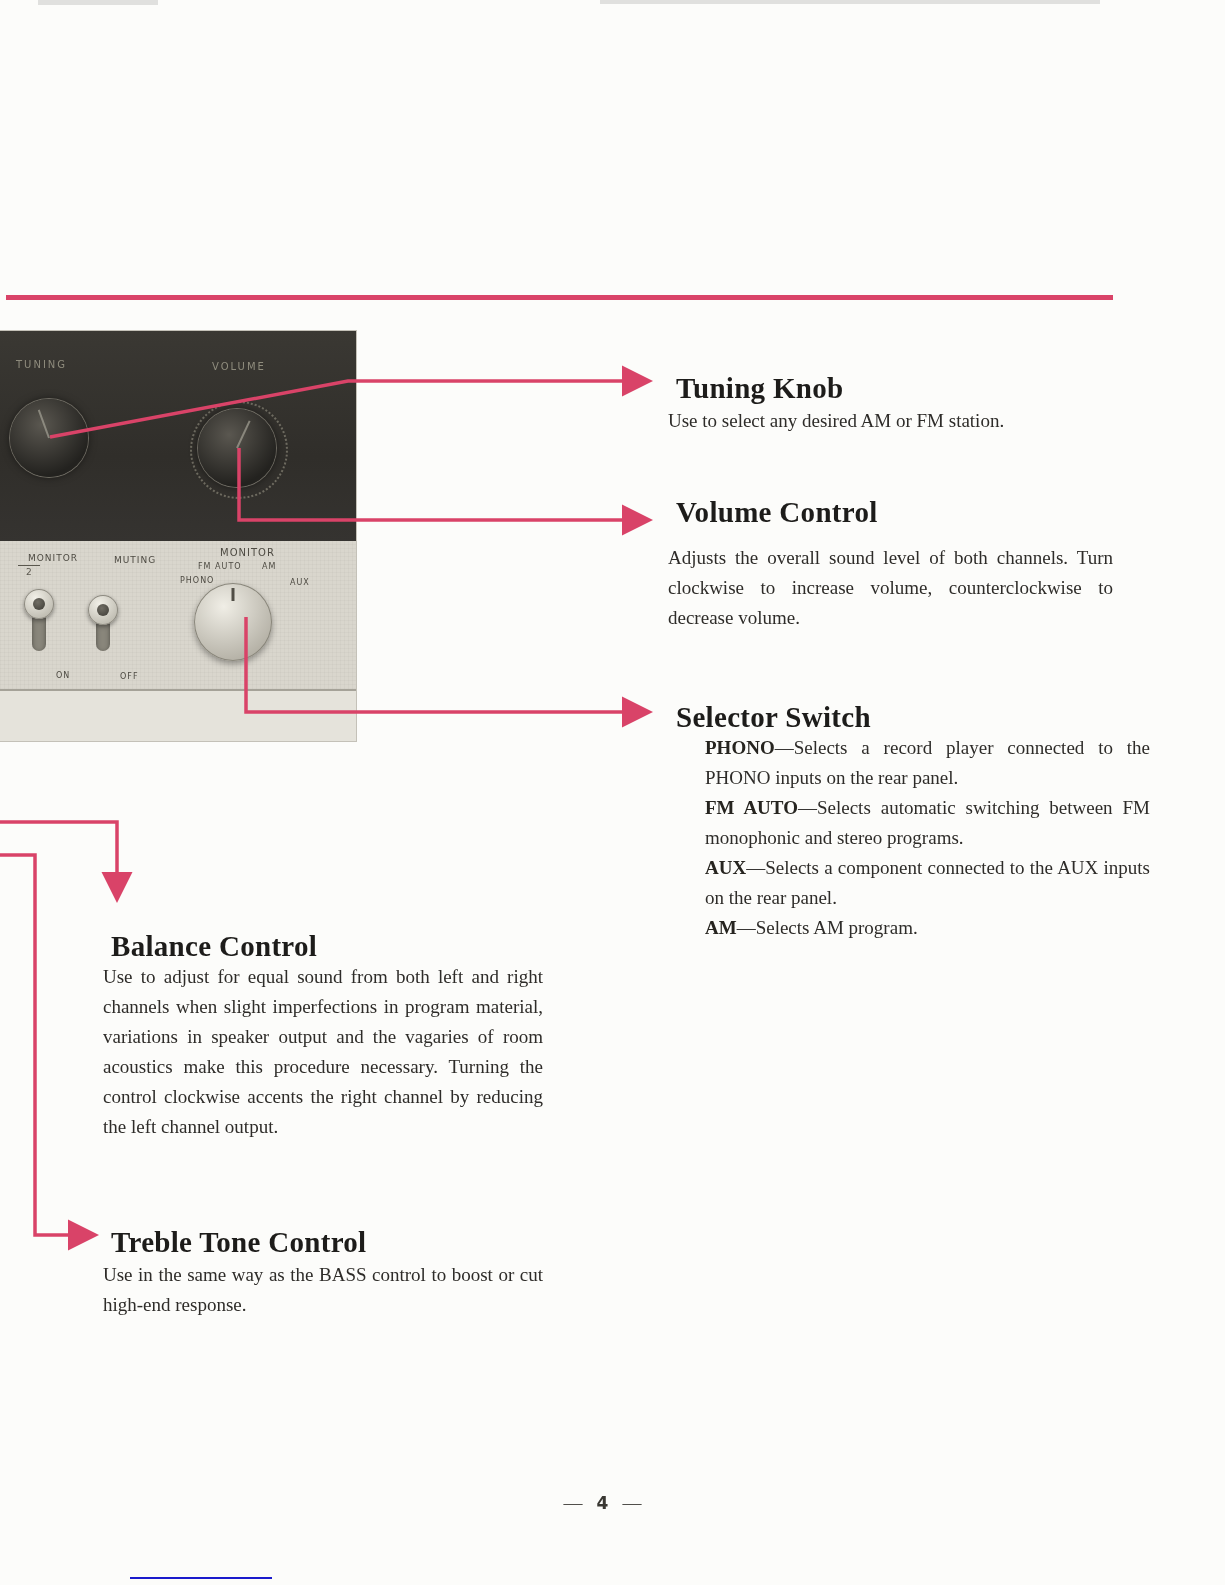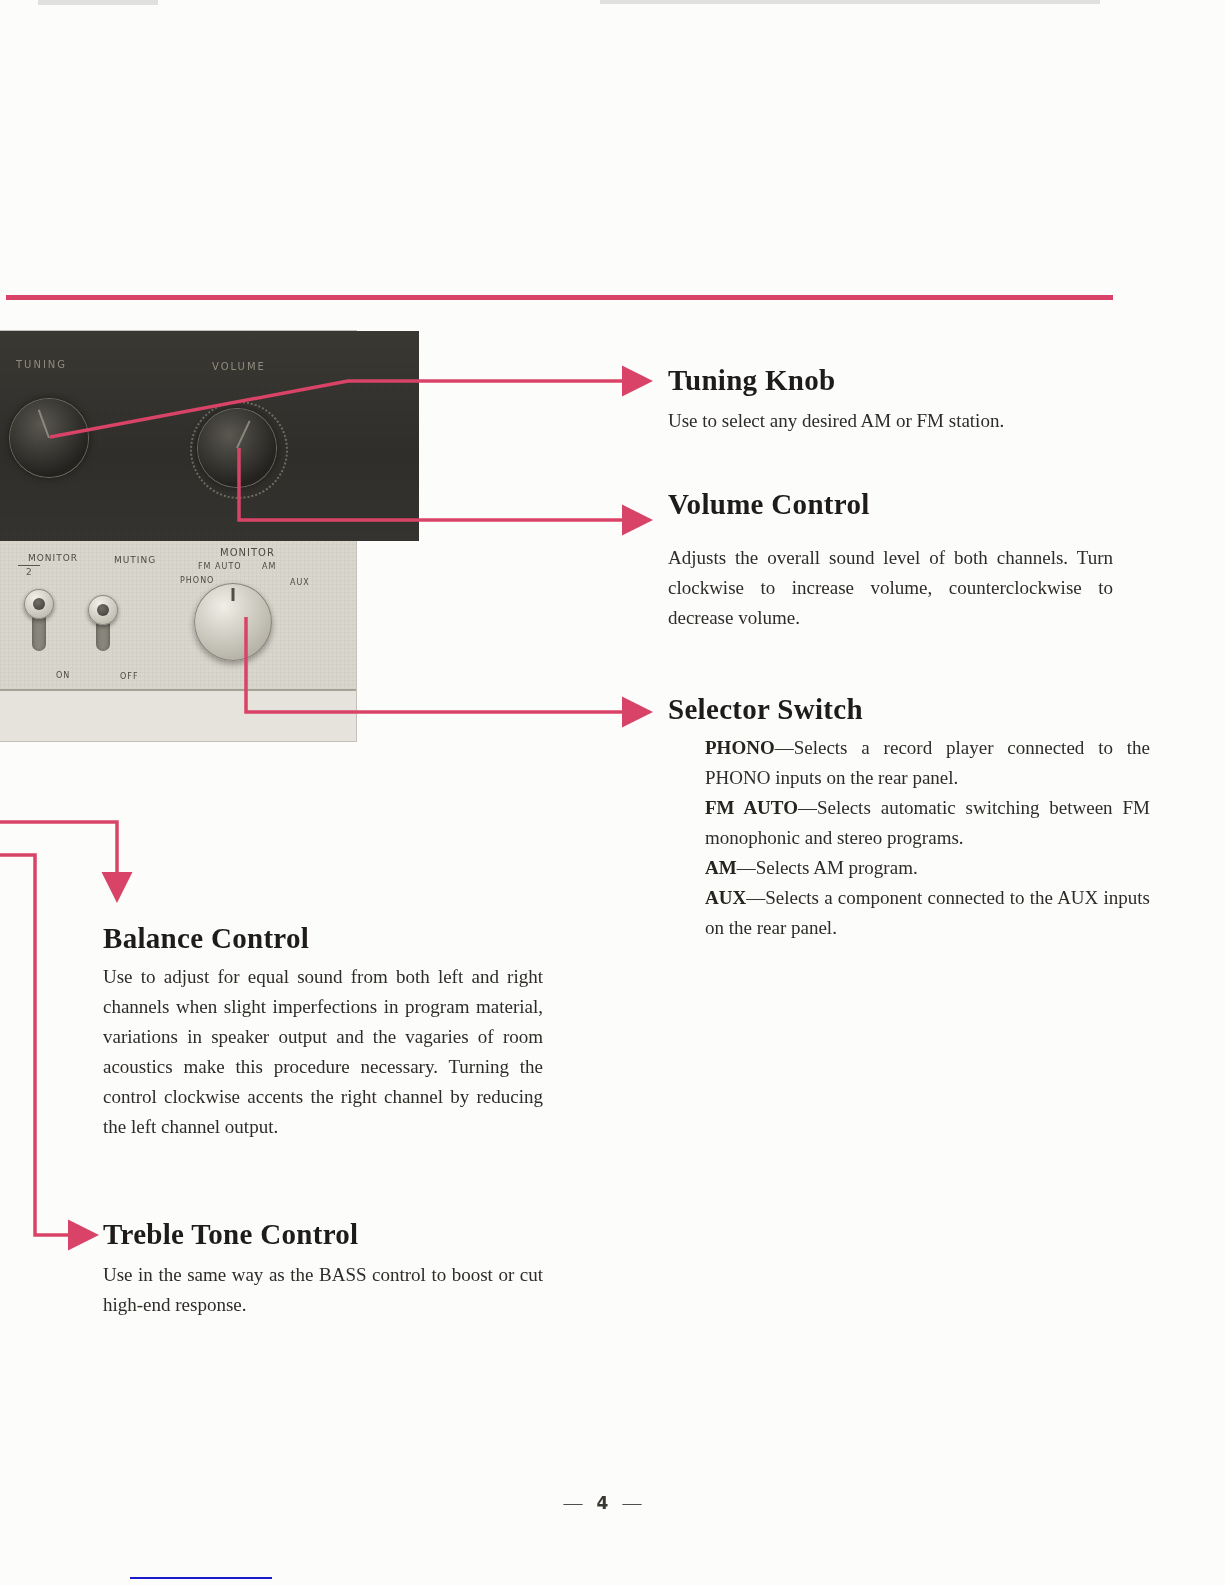--- a/index.html
+++ b/index.html
@@ -32,21 +32,21 @@
     width: 356px; height: 410px;
     background: #d9d6cd;
     background-image:
       repeating-linear-gradient(0deg, rgba(0,0,0,.025) 0 1px, transparent 1px 4px),
       repeating-linear-gradient(90deg, rgba(0,0,0,.025) 0 1px, transparent 1px 4px);
     box-shadow: 0 0 0 1px #c4c1b8;
   }
   .photo-top {
     position: absolute;
     left: 0; top: 0;
-    width: 419px; height: 210px;
+    width: 356px; height: 210px;
     background: linear-gradient(180deg, #3a3833 0%, #302e2a 60%, #353330 100%);
   }
   .lbl-dark {
     position: absolute;
     color: #8f8c7d;
     font-family: "DejaVu Sans", sans-serif;
     font-size: 10px;
     letter-spacing: 2px;
   }
   .knob-dark {
@@ -146,21 +146,21 @@
   
   svg.arrows {
     position: absolute;
     left: 0; top: 0;
     pointer-events: none;
   }
 
   
   .h {
     position: absolute;
-    margin: 0;
+    margin: 8px;
     font-weight: 700;
     font-size: 29px;
     color: #1d1c1a;
     letter-spacing: .3px;
   }
   .body-text {
     position: absolute;
     margin: 0;
     font-size: 19px;
     line-height: 30px;
@@ -257,22 +257,22 @@
   <h2 class="h" style="left:668px; top:364px;">Tuning Knob</h2>
   <p class="body-text" style="left:668px; top:406px; width:445px; text-align:left;">Use to select any desired AM or FM station.</p>
 
   <h2 class="h" style="left:668px; top:488px;">Volume Control</h2>
   <p class="body-text" style="left:668px; top:543px; width:445px;">Adjusts the overall sound level of both channels. Turn clockwise to increase volume, counterclockwise to decrease volume.</p>
 
   <h2 class="h" style="left:668px; top:693px;">Selector Switch</h2>
   <div class="body-text" style="left:668px; top:733px; width:445px;margin-left:37px;">
     <p><b>PHONO</b><span>—Selects a record player connected to the PHONO inputs on the rear panel.</span></p>
     <p><b>FM AUTO</b><span>—Selects automatic switching between FM monophonic and stereo programs.</span></p>
+    <p><b>AUX</b><span>—Selects a component connected to the AUX inputs on the rear panel.</span></p>
     <p><b>AM</b><span>—Selects AM program.</span></p>
-    <p><b>AUX</b><span>—Selects a component connected to the AUX inputs on the rear panel.</span></p>
   </div>
 
   <h2 class="h" style="left:103px; top:922px;">Balance Control</h2>
   <p class="body-text" style="left:103px; top:962px; width:440px;">Use to adjust for equal sound from both left and right channels when slight imperfections in program material, variations in speaker output and the vagaries of room acoustics make this procedure necessary. Turning the control clockwise accents the right channel by reducing the left channel output.</p>
 
   <h2 class="h" style="left:103px; top:1218px;">Treble Tone Control</h2>
   <p class="body-text" style="left:103px; top:1260px; width:440px;">Use in the same way as the BASS control to boost or cut high-end response.</p>
 
   <div class="footer">
     <span class="dash">—</span><b>4</b><span class="dash">—</span>

